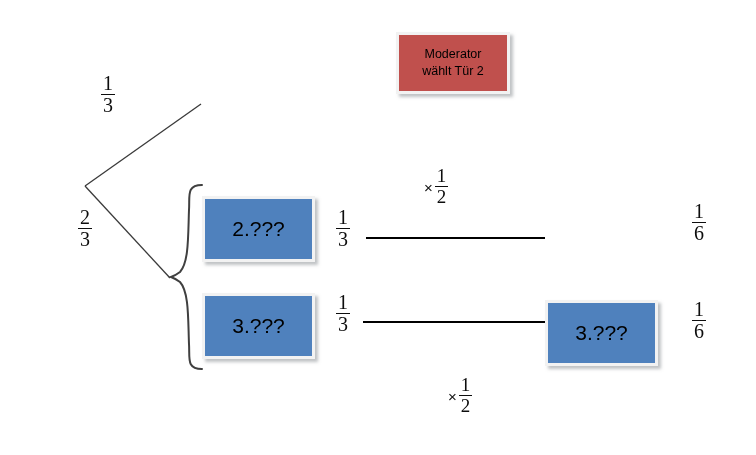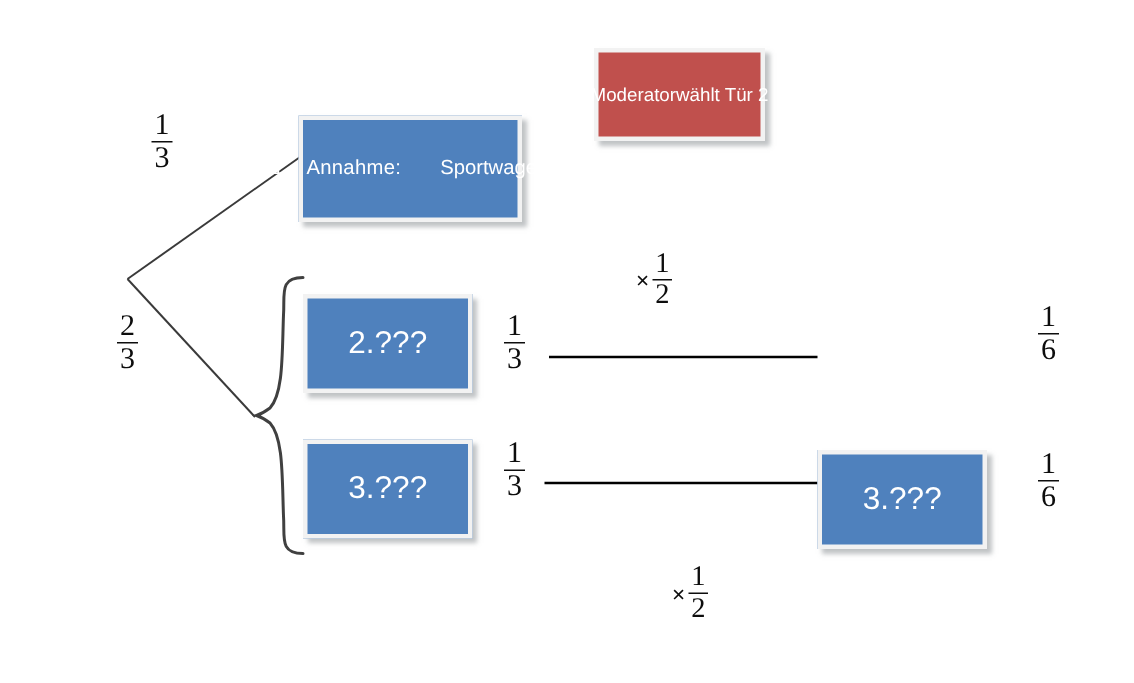--- a/index.html
+++ b/index.html
@@ -15,25 +15,25 @@
     width: 756px;
     height: 455px;
     background: #ffffff;
     overflow: hidden;
   }
   
   .box {
     position: absolute;
     box-sizing: border-box;
     display: flex;
-    flex-direction: row;
+    flex-direction: column;
     align-items: center;
     justify-content: center;
     text-align: center;
-    color: #ffffff;
+    color: #000000;
     border: 3px solid #f2f2f2;
     box-shadow: 3px 3px 3px rgba(140,145,150,0.55);
     line-height: 1.35;
   }
   .box.blue  { background: #4f81bd; }
   .box.red   { background: #c0504d; }
 
   .box-line { display: block; white-space: pre; }
 
   
@@ -140,24 +140,20 @@
              C 188,236 189,262 180,272
              C 176,275 174,276 171,277
              C 174,278 176,279 180,282
              C 189,292 188,318 189,344
              C 190,358 186,369 202,369" fill="none" stroke="#404040" stroke-width="2" stroke-linecap="round"></path>
 
     <line x1="366" y1="238" x2="545" y2="238" stroke="#000000" stroke-width="1.8"></line>
     <line x1="363" y1="322" x2="545" y2="322" stroke="#000000" stroke-width="1.8"></line>
   </svg>
 
-  <div class="box blue" id="box-assumption">
-    <span class="box-line l1">1.   Annahme:</span>
-    <span class="box-line l2">Sportwagen</span>
-  </div>
 
   <div class="box red" id="box-moderator">
     <span class="box-line">Moderator</span>
     <span class="box-line">wählt Tür 2</span>
   </div>
 
   <div class="box blue" id="box-door2">
     <span class="box-line">2.???</span>
   </div>
 

